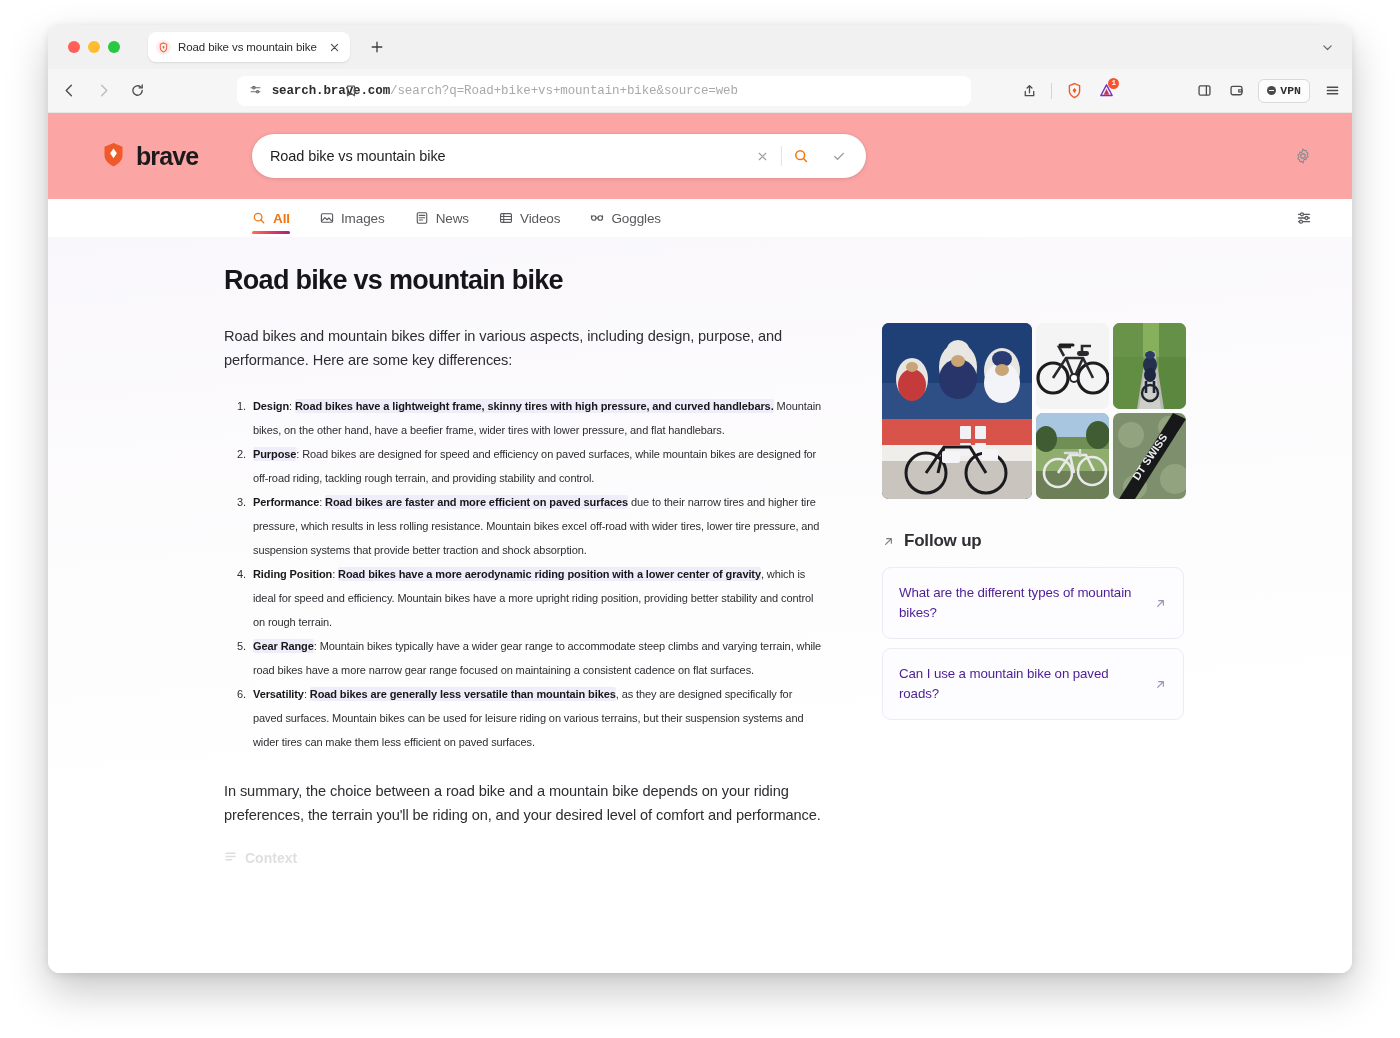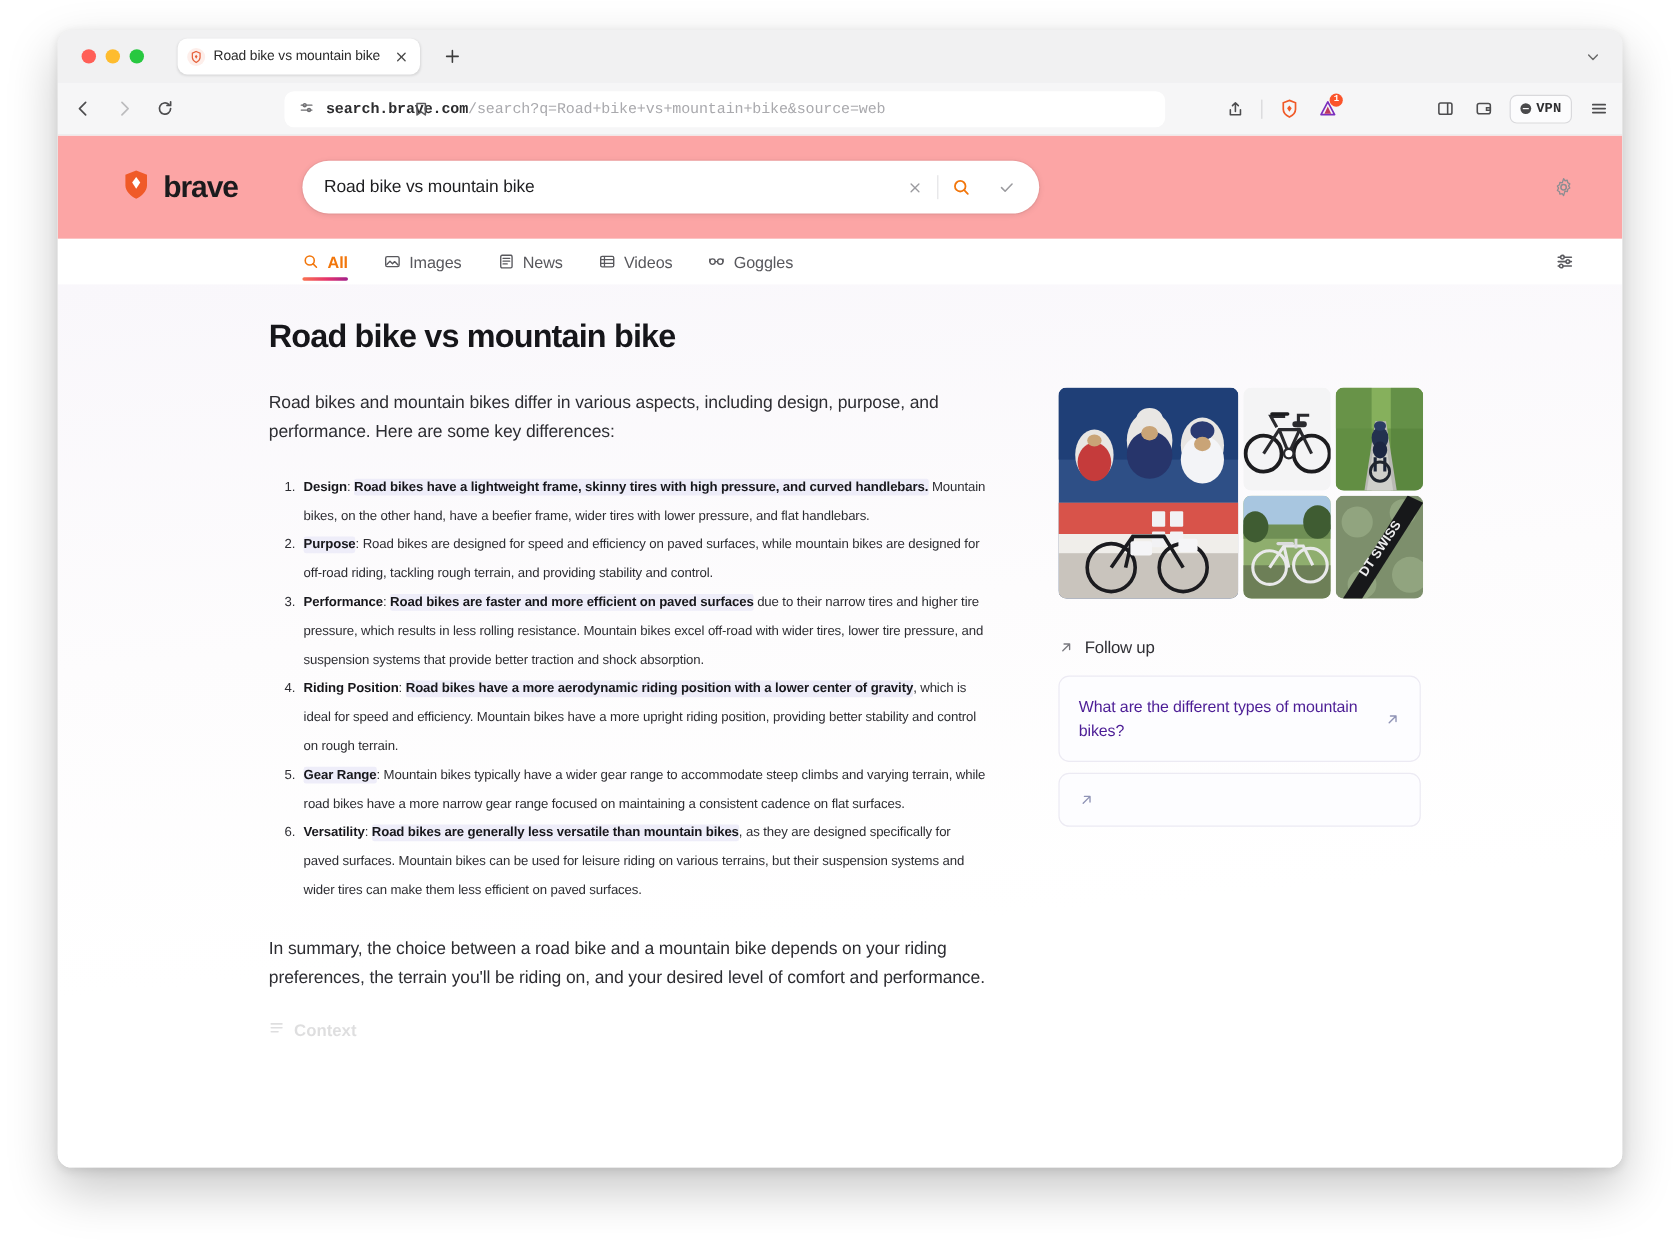--- a/index.html
+++ b/index.html
@@ -346,22 +346,22 @@
   .img-cell { border-radius: 7px; overflow: hidden; position: relative; }
   .img-cell.big { grid-row: span 2; }
   .img-cell svg { display: block; width: 100%; height: 100%; }
 
   
   .followup-head {
     display: flex;
     align-items: center;
     gap: 9px;
     margin: 32px 0 16px 0;
-    font-size: 14px;
-    font-weight: 400;
+    font-size: 17px;
+    font-weight: 700;
     color: #2f2f34;
     letter-spacing: -0.2px;
   }
   .fu-card {
     border: 1px solid #eceaf3;
     border-radius: 9px;
     background: #fdfdff;
     padding: 15px 16px;
     margin-bottom: 9px;
     display: flex;
@@ -757,20 +757,21 @@
 
           <div class="fu-card">
             <span class="fu-text">What are the different types of mountain bikes?</span>
             <span class="fu-arrow">
               <svg viewBox="0 0 16 16" width="13" height="13">
                   <path d="M4.5 11.5L11.5 4.5M5.8 4.5h5.7v5.7" fill="none" stroke="currentColor" stroke-width="1.4" stroke-linecap="round" stroke-linejoin="round"></path>
                 </svg>
             </span>
           </div>
           <div class="fu-card">
+            <span class="fu-text">Can I use a mountain bike on paved roads?</span>
             <span class="fu-arrow">
               <svg viewBox="0 0 16 16" width="13" height="13">
                   <path d="M4.5 11.5L11.5 4.5M5.8 4.5h5.7v5.7" fill="none" stroke="currentColor" stroke-width="1.4" stroke-linecap="round" stroke-linejoin="round"></path>
                 </svg>
             </span>
           </div>
 
         </div>
       </div>
     </div>

